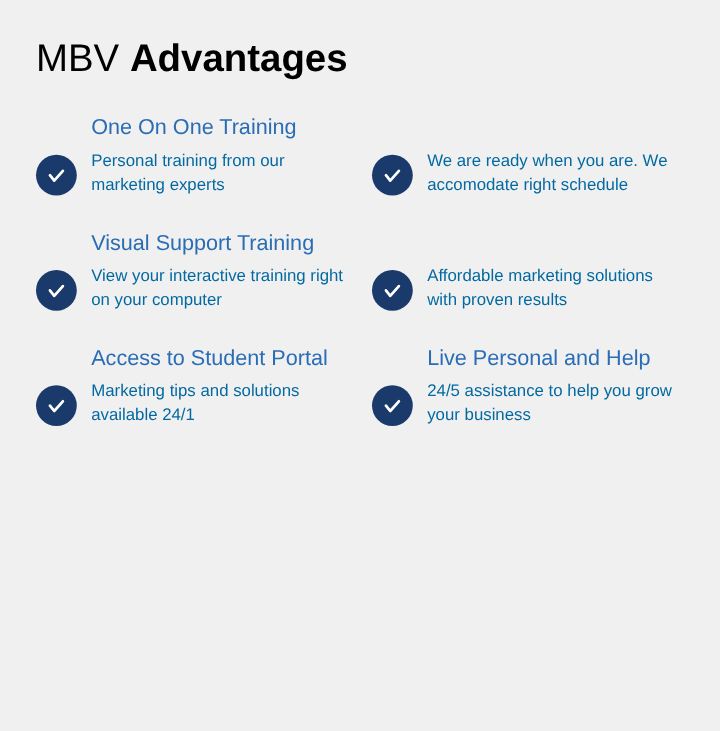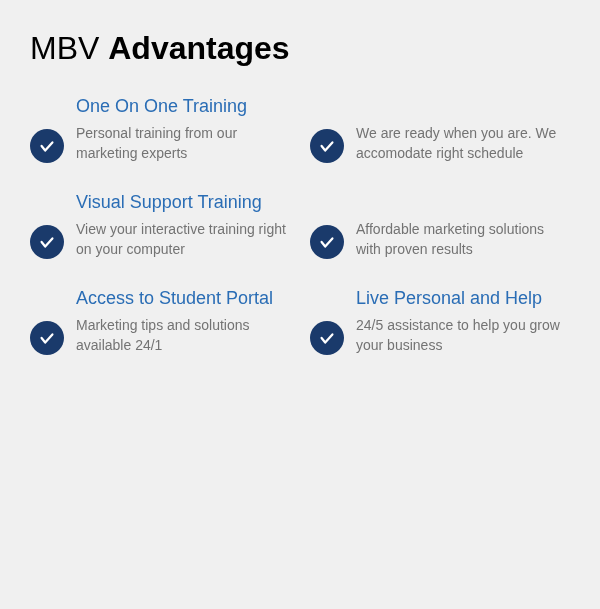--- a/index.html
+++ b/index.html
@@ -63,21 +63,21 @@
     .advantage-title {
       font-size: 18px;
       font-weight: 500;
       color: #2a6db5;
       line-height: 1.25;
       margin-bottom: 5px;
     }
 
     .advantage-desc {
       font-size: 14px;
-      color: #737373;
+      color: #0369a1;
       line-height: 1.45;
     }
   </style>
 </head>
 <body>
 
 <h1 class="page-title">
   <span>MBV </span><strong>Advantages</strong>
 </h1>
 

